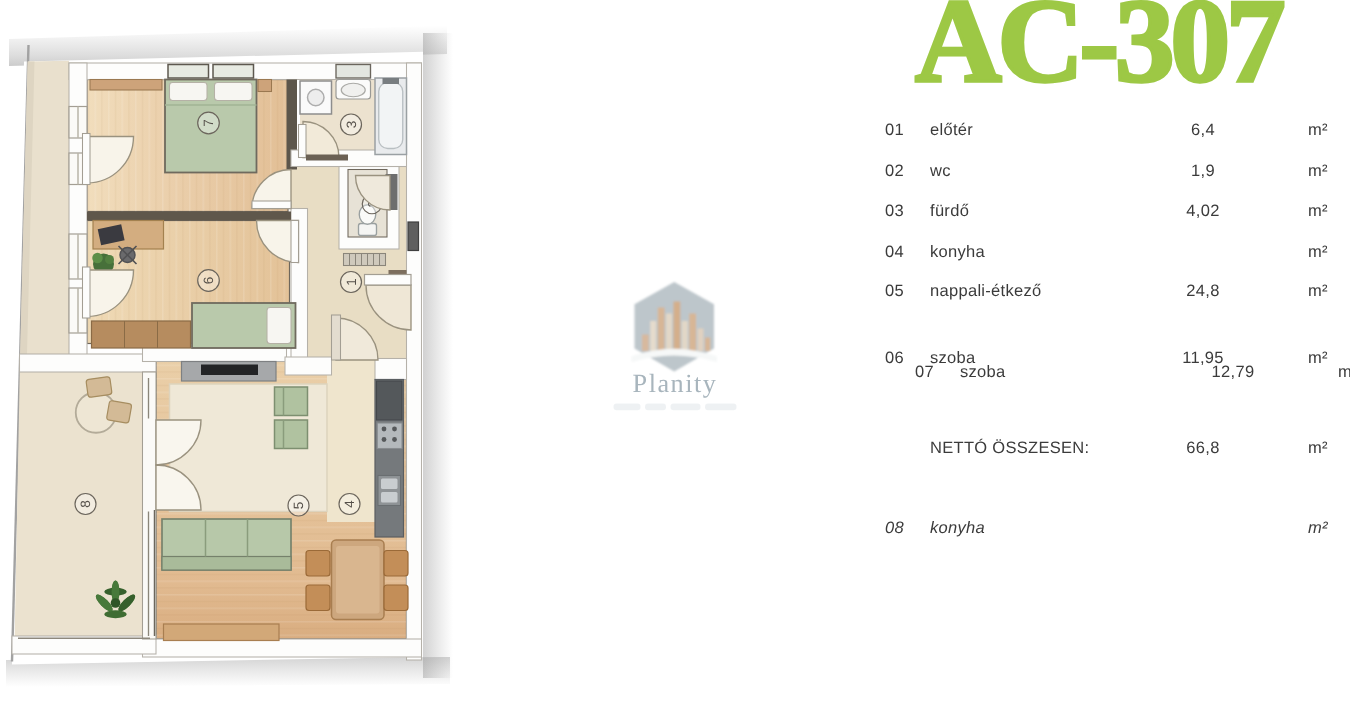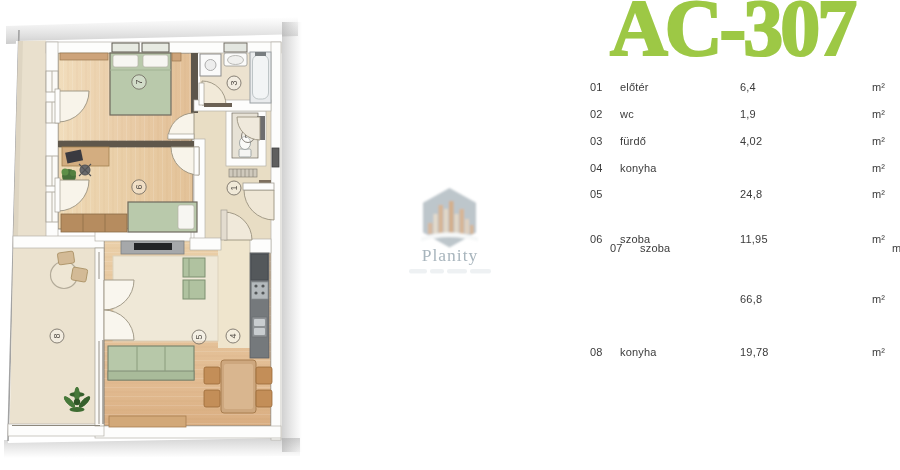--- a/index.html
+++ b/index.html
@@ -4,21 +4,21 @@
 <style>
   html,body{margin:0;padding:0;background:#ffffff;}
   body{width:900px;height:470px;position:relative;overflow:hidden;
        font-family:"Liberation Sans",sans-serif;}
   .abs{position:absolute;}
   
   .row{position:absolute;left:0;top:0;width:900px;height:20px;color:#3b3b3b;
        font-size:11px;letter-spacing:0.2px;}
   .row .num{position:absolute;left:590px;}
   .row .nam{position:absolute;left:620px;}
-  .row .val{position:absolute;left:740px;width:124px;text-align:left;}
+  .row .val{position:absolute;left:740px;width:124px;text-align:center;}
   .row .unit{position:absolute;left:872px;}
 </style>
 </head>
 <body>
 
 <div class="abs" id="planwrap" style="left:0;top:0;width:320px;height:470px;">
 <svg width="320" height="470" viewBox="0 0 320 470">
 <defs>
 <linearGradient id="gTop" x1="0" y1="0" x2="0" y2="1">
   <stop offset="0" stop-color="#9a9a9a" stop-opacity="0"></stop>
@@ -400,40 +400,42 @@
   </div>
 
 <div class="row" style="top:162px;">
     <span class="num">04</span>
     <span class="nam">konyha</span>
     <span class="unit">m²</span>
   </div>
 
 <div class="row" style="top:188px;">
     <span class="num">05</span>
+    <span class="nam">nappali-étkező</span>
     <span class="val">24,8</span>
     <span class="unit">m²</span>
   </div>
 
 <div class="row" style="top:215px;margin-top:18px;">
     <span class="num">06</span>
     <span class="nam">szoba</span>
     <span class="val">11,95</span>
     <span class="unit">m²</span>
   </div>
 
 <div class="row" style="top:242px;margin-left:20px;">
     <span class="num">07</span>
     <span class="nam">szoba</span>
+    <span class="val">12,79</span>
     <span class="unit">m²</span>
   </div>
 
 <div class="row" style="top:293px;">
+    <span class="nam">NETTÓ ÖSSZESEN:</span>
     <span class="val">66,8</span>
     <span class="unit">m²</span>
   </div>
 
-<div class="row" style="top:346px;">
+<div class="row" style="top:346px;font-style:italic;">
     <span class="num">08</span>
     <span class="nam">konyha</span>
-    <span class="val">19,78</span>
     <span class="unit">m²</span>
   </div>
 
 </body></html>

